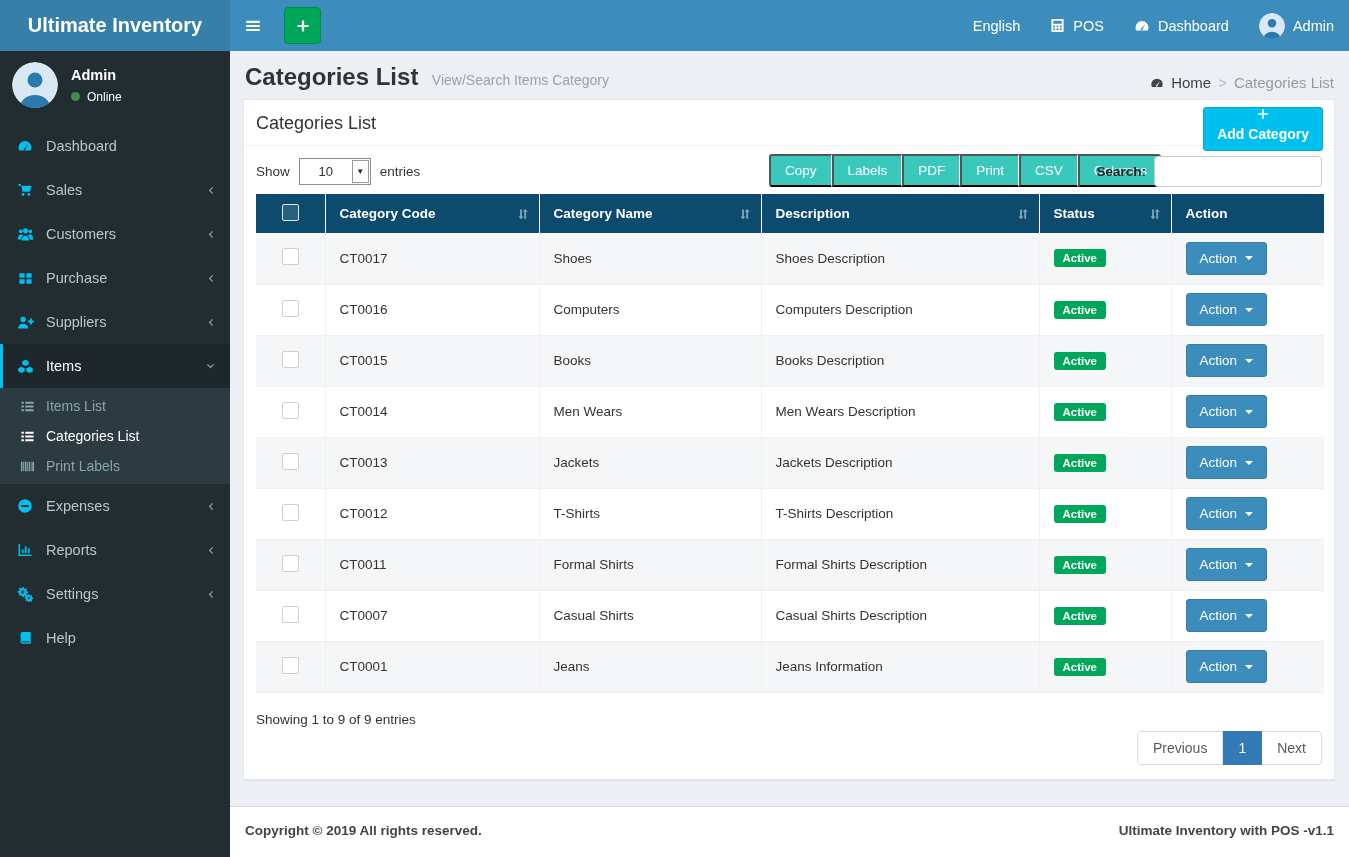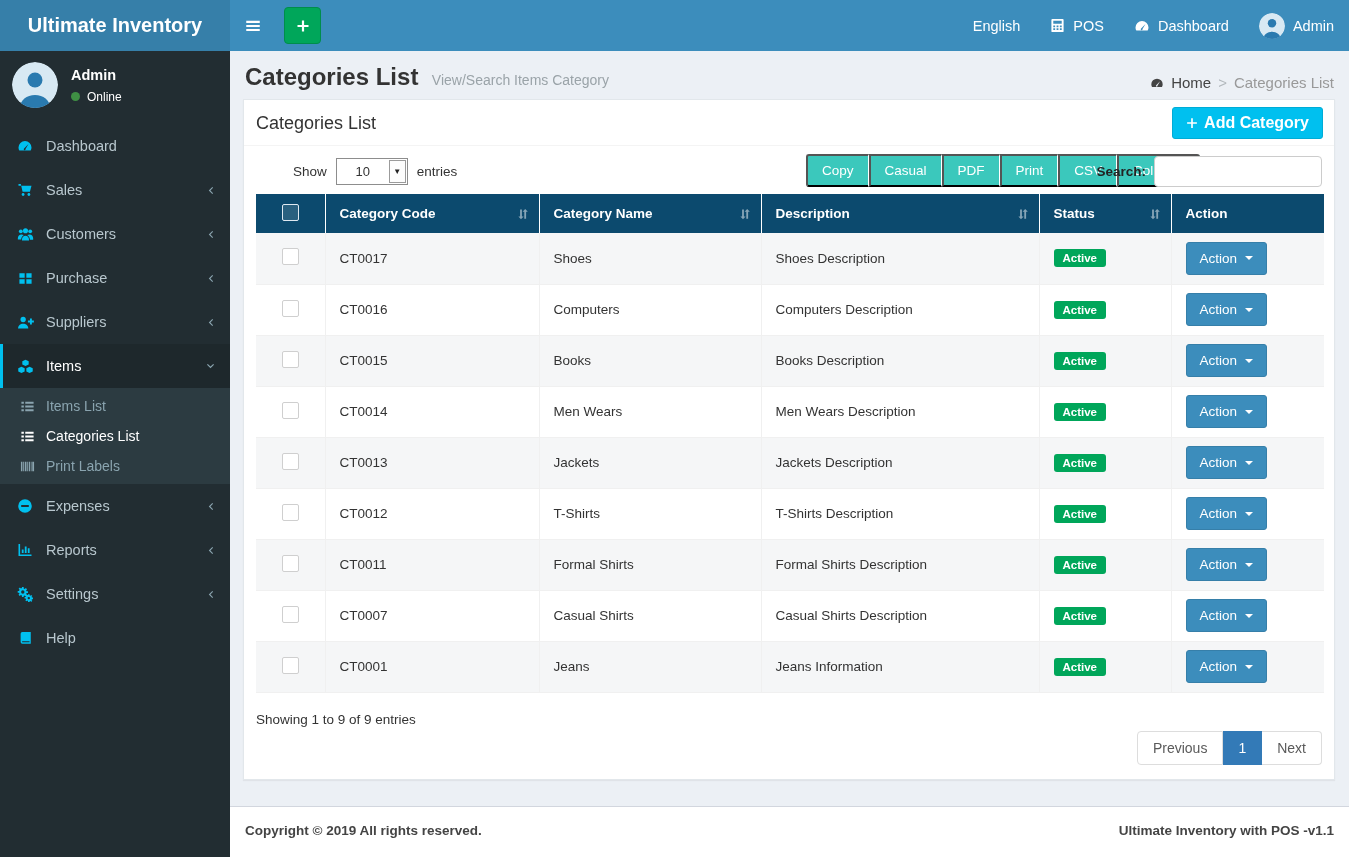--- a/index.html
+++ b/index.html
@@ -40,24 +40,24 @@
   .page-title { display:inline; font-size:24px; font-weight:bold; color:#333; }
   .page-subtitle { font-size:14px; color:#9aa3a8; margin-left:9px; }
   .breadcrumb { position:absolute; right:15px; top:23px; font-size:15px; color:#444; display:flex; align-items:center; gap:7px; }
   .breadcrumb .home-ic { color:#444; display:flex; }
   .breadcrumb .sep { color:#b2b8bc; }
   .breadcrumb .current { color:#999; }
 
   .box { position:absolute; left:13px; top:48px; width:1092px; height:681px; background:#fff; border:1px solid #e2e7eb; box-shadow:0 1px 1px rgba(0,0,0,.05); }
   .box-header { height:46px; border-bottom:1px solid #f4f4f4; padding:13px 12px; position:relative; }
   .box-title { font-size:18px; color:#333; }
-  .add-category-btn { position:absolute; right:11px; top:7px; height:32px; background:#00c0ef; border:1px solid #00acd6; color:#fff; border-radius:3px; font-size:16px; font-weight:bold; display:flex; align-items:center; gap:6px; padding:0 13px; cursor:pointer; }
+  .add-category-btn { position:absolute; right:11px; top:7px; height:44px; background:#00c0ef; border:1px solid #00acd6; color:#fff; border-radius:3px; font-size:14px; font-weight:bold; display:flex; align-items:center; gap:6px; padding:0 13px; cursor:pointer;flex-direction:column; }
   .add-category-btn .plus-ic { display:flex; }
 
-  .controls { position:absolute; top:54px; left:12px; right:12px; height:36px; font-size:13.5px;margin-left:37px; }
+  .controls { position:absolute; top:54px; left:12px; right:12px; height:36px; font-size:13.5px; }
   .show-group { position:absolute; left:0; top:4px; display:flex; align-items:center; gap:9px; color:#333; }
   .select-box { width:72px; height:27px; border:1px solid #8d8d8d; background:#fff; position:relative; display:flex; align-items:center; justify-content:center; padding-right:18px; font-size:13px; cursor:pointer; }
   .select-arrow { position:absolute; right:1px; top:1px; bottom:1px; width:17px; background:#fdfdfd; border:1px solid #9b9b9b; display:flex; align-items:center; justify-content:center; font-size:8px; color:#222; }
   .export-group { position:absolute; left:513px; top:0; display:flex; }
   .exp-btn { background:#3bc8bc; color:#fff; font-size:13.5px; padding:0 14px; height:33px; display:flex; align-items:center; border-right:1px solid #fff; cursor:pointer; }
   .exp-btn:first-child { border-radius:3px 0 0 3px; }
   .exp-btn:last-child { border-radius:0 3px 3px 0; border-right:none; }
   .search-group { position:absolute; right:0; top:2px; display:flex; align-items:center; gap:8px; color:#222; font-weight:bold; }
   .search-input { width:168px; height:31px; border:1px solid #ccc; border-radius:4px; padding:0 9px; font-size:13.5px; font-family:"Liberation Sans",sans-serif; }
 
@@ -348,21 +348,21 @@
       <div class="show-group">
         <span>Show</span>
         <div class="select-box">
           <span>10</span>
           <span class="select-arrow">▼</span>
         </div>
         <span>entries</span>
       </div>
       <div class="export-group">
         <button class="exp-btn">Copy</button>
-        <button class="exp-btn">Casual</button>
+        <button class="exp-btn">Labels</button>
         <button class="exp-btn">PDF</button>
         <button class="exp-btn">Print</button>
         <button class="exp-btn">CSV</button>
         <button class="exp-btn">Columns</button>
       </div>
       <div class="search-group">
         <span>Search:</span>
         <input class="search-input" type="text" value="" style="">
       </div>
     </div>

